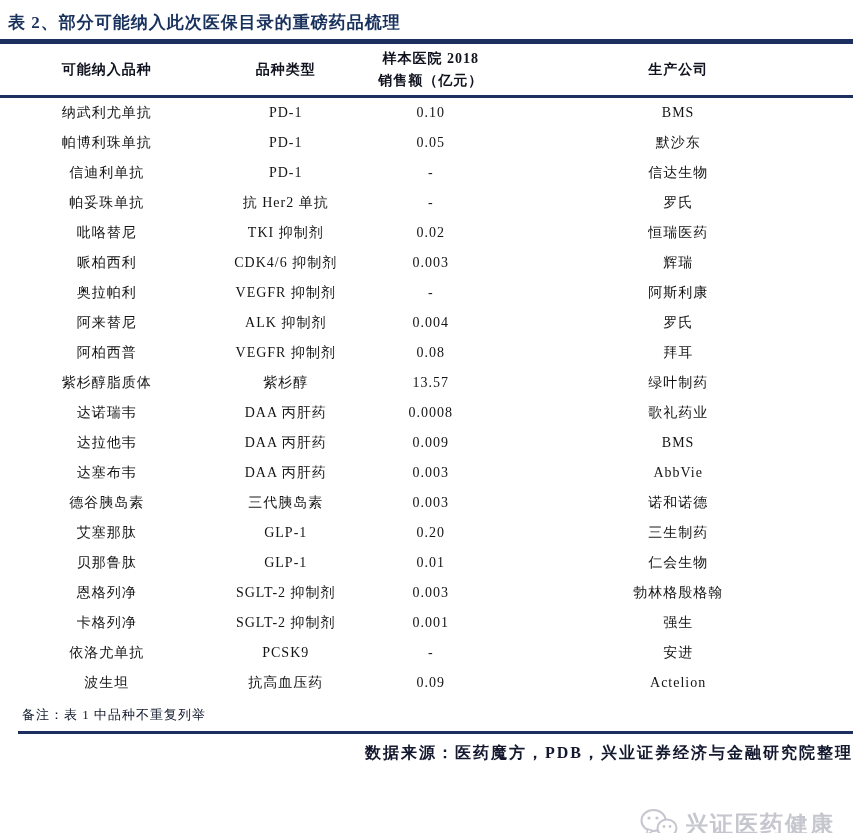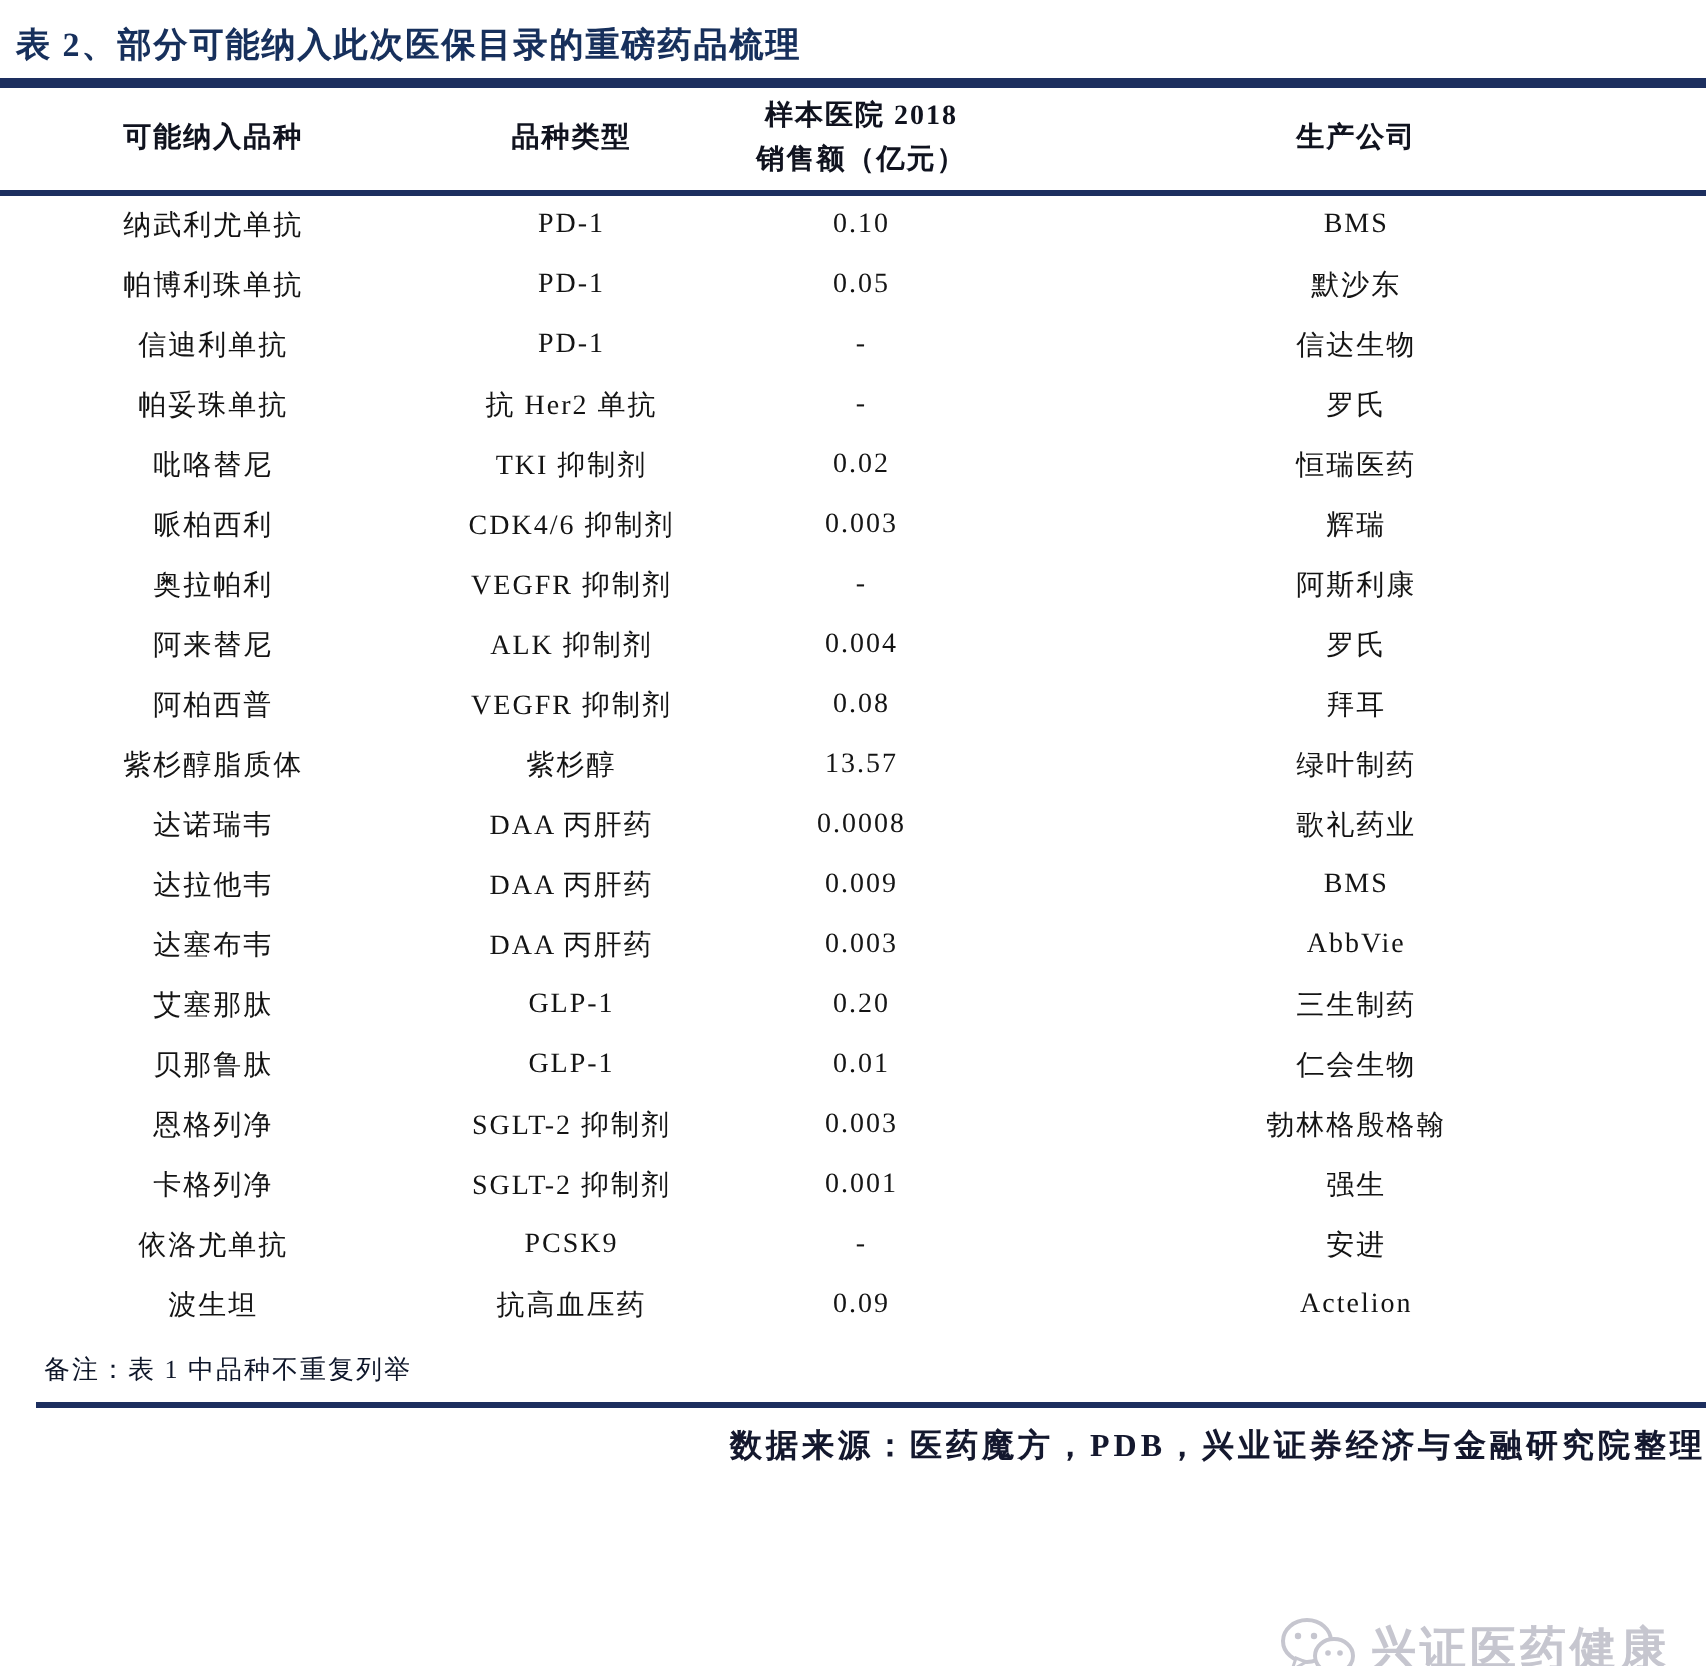--- a/index.html
+++ b/index.html
@@ -196,20 +196,26 @@
           <td>达拉他韦</td>
           <td>DAA 丙肝药</td>
           <td>0.009</td>
           <td>BMS</td>
         </tr>
         <tr>
           <td>达塞布韦</td>
           <td>DAA 丙肝药</td>
           <td>0.003</td>
           <td>AbbVie</td>
+        </tr>
+        <tr>
+          <td>德谷胰岛素</td>
+          <td>三代胰岛素</td>
+          <td>0.003</td>
+          <td>诺和诺德</td>
         </tr>
         <tr>
           <td>艾塞那肽</td>
           <td>GLP-1</td>
           <td>0.20</td>
           <td>三生制药</td>
         </tr>
         <tr>
           <td>贝那鲁肽</td>
           <td>GLP-1</td>

